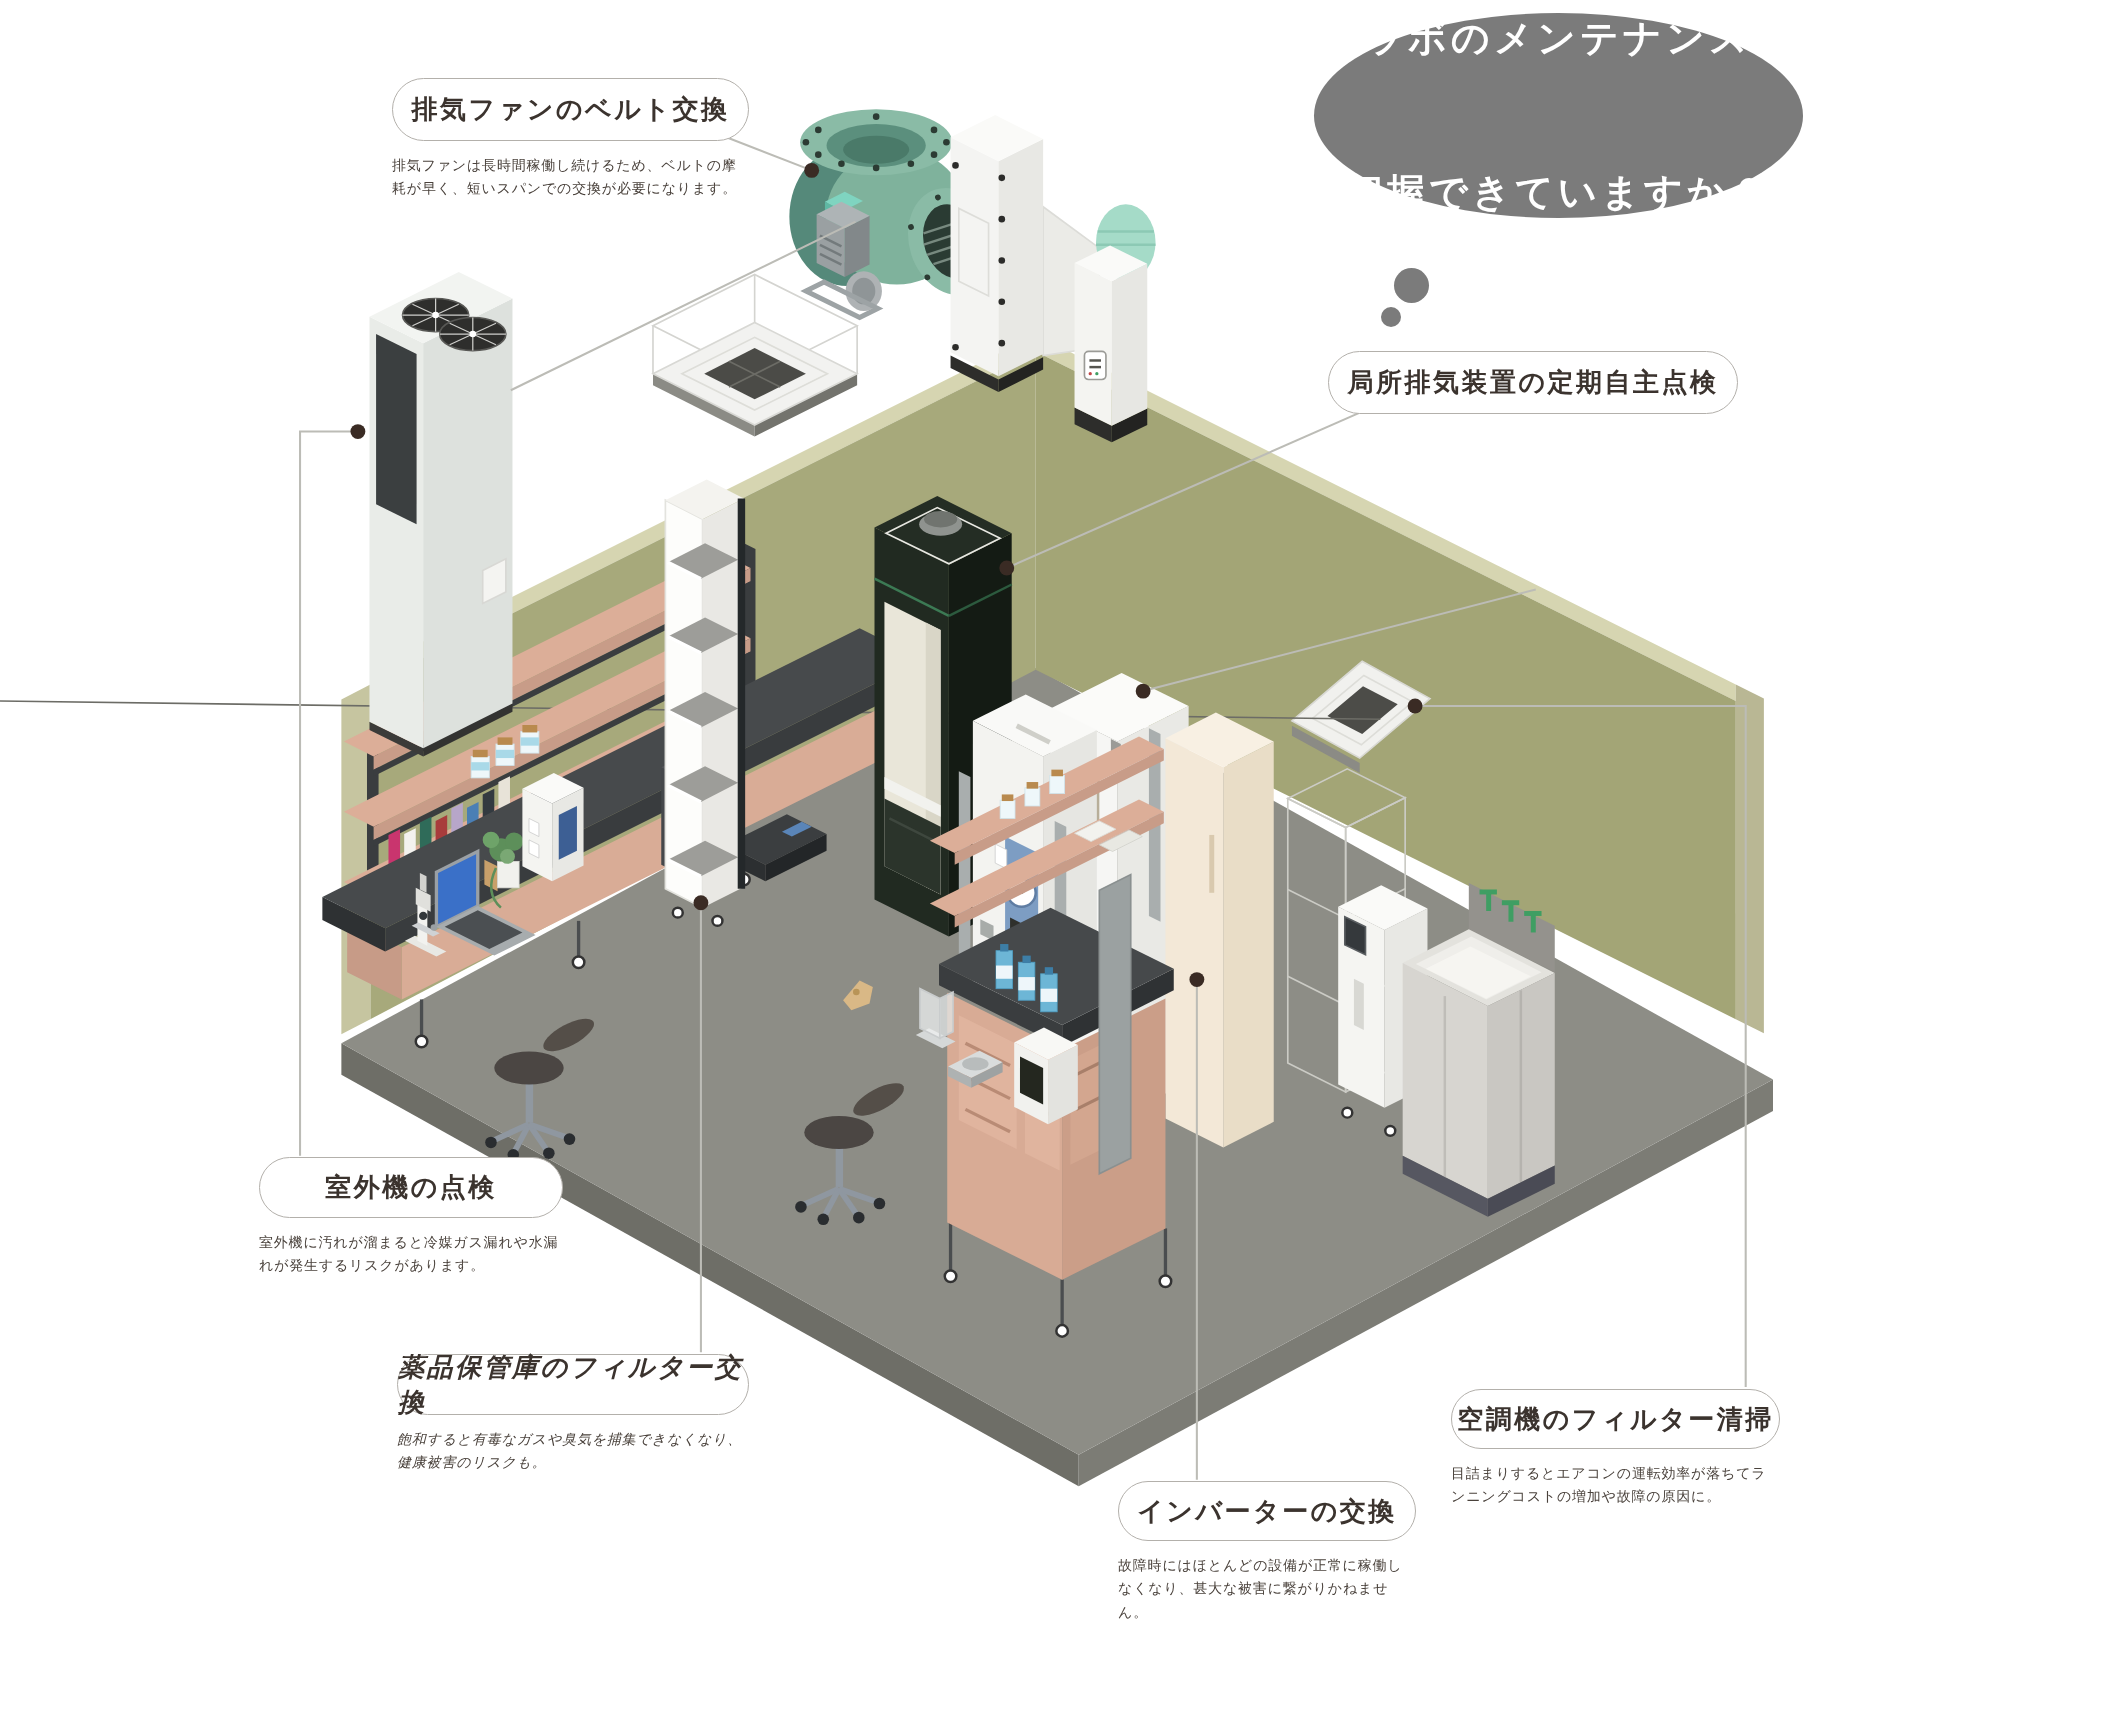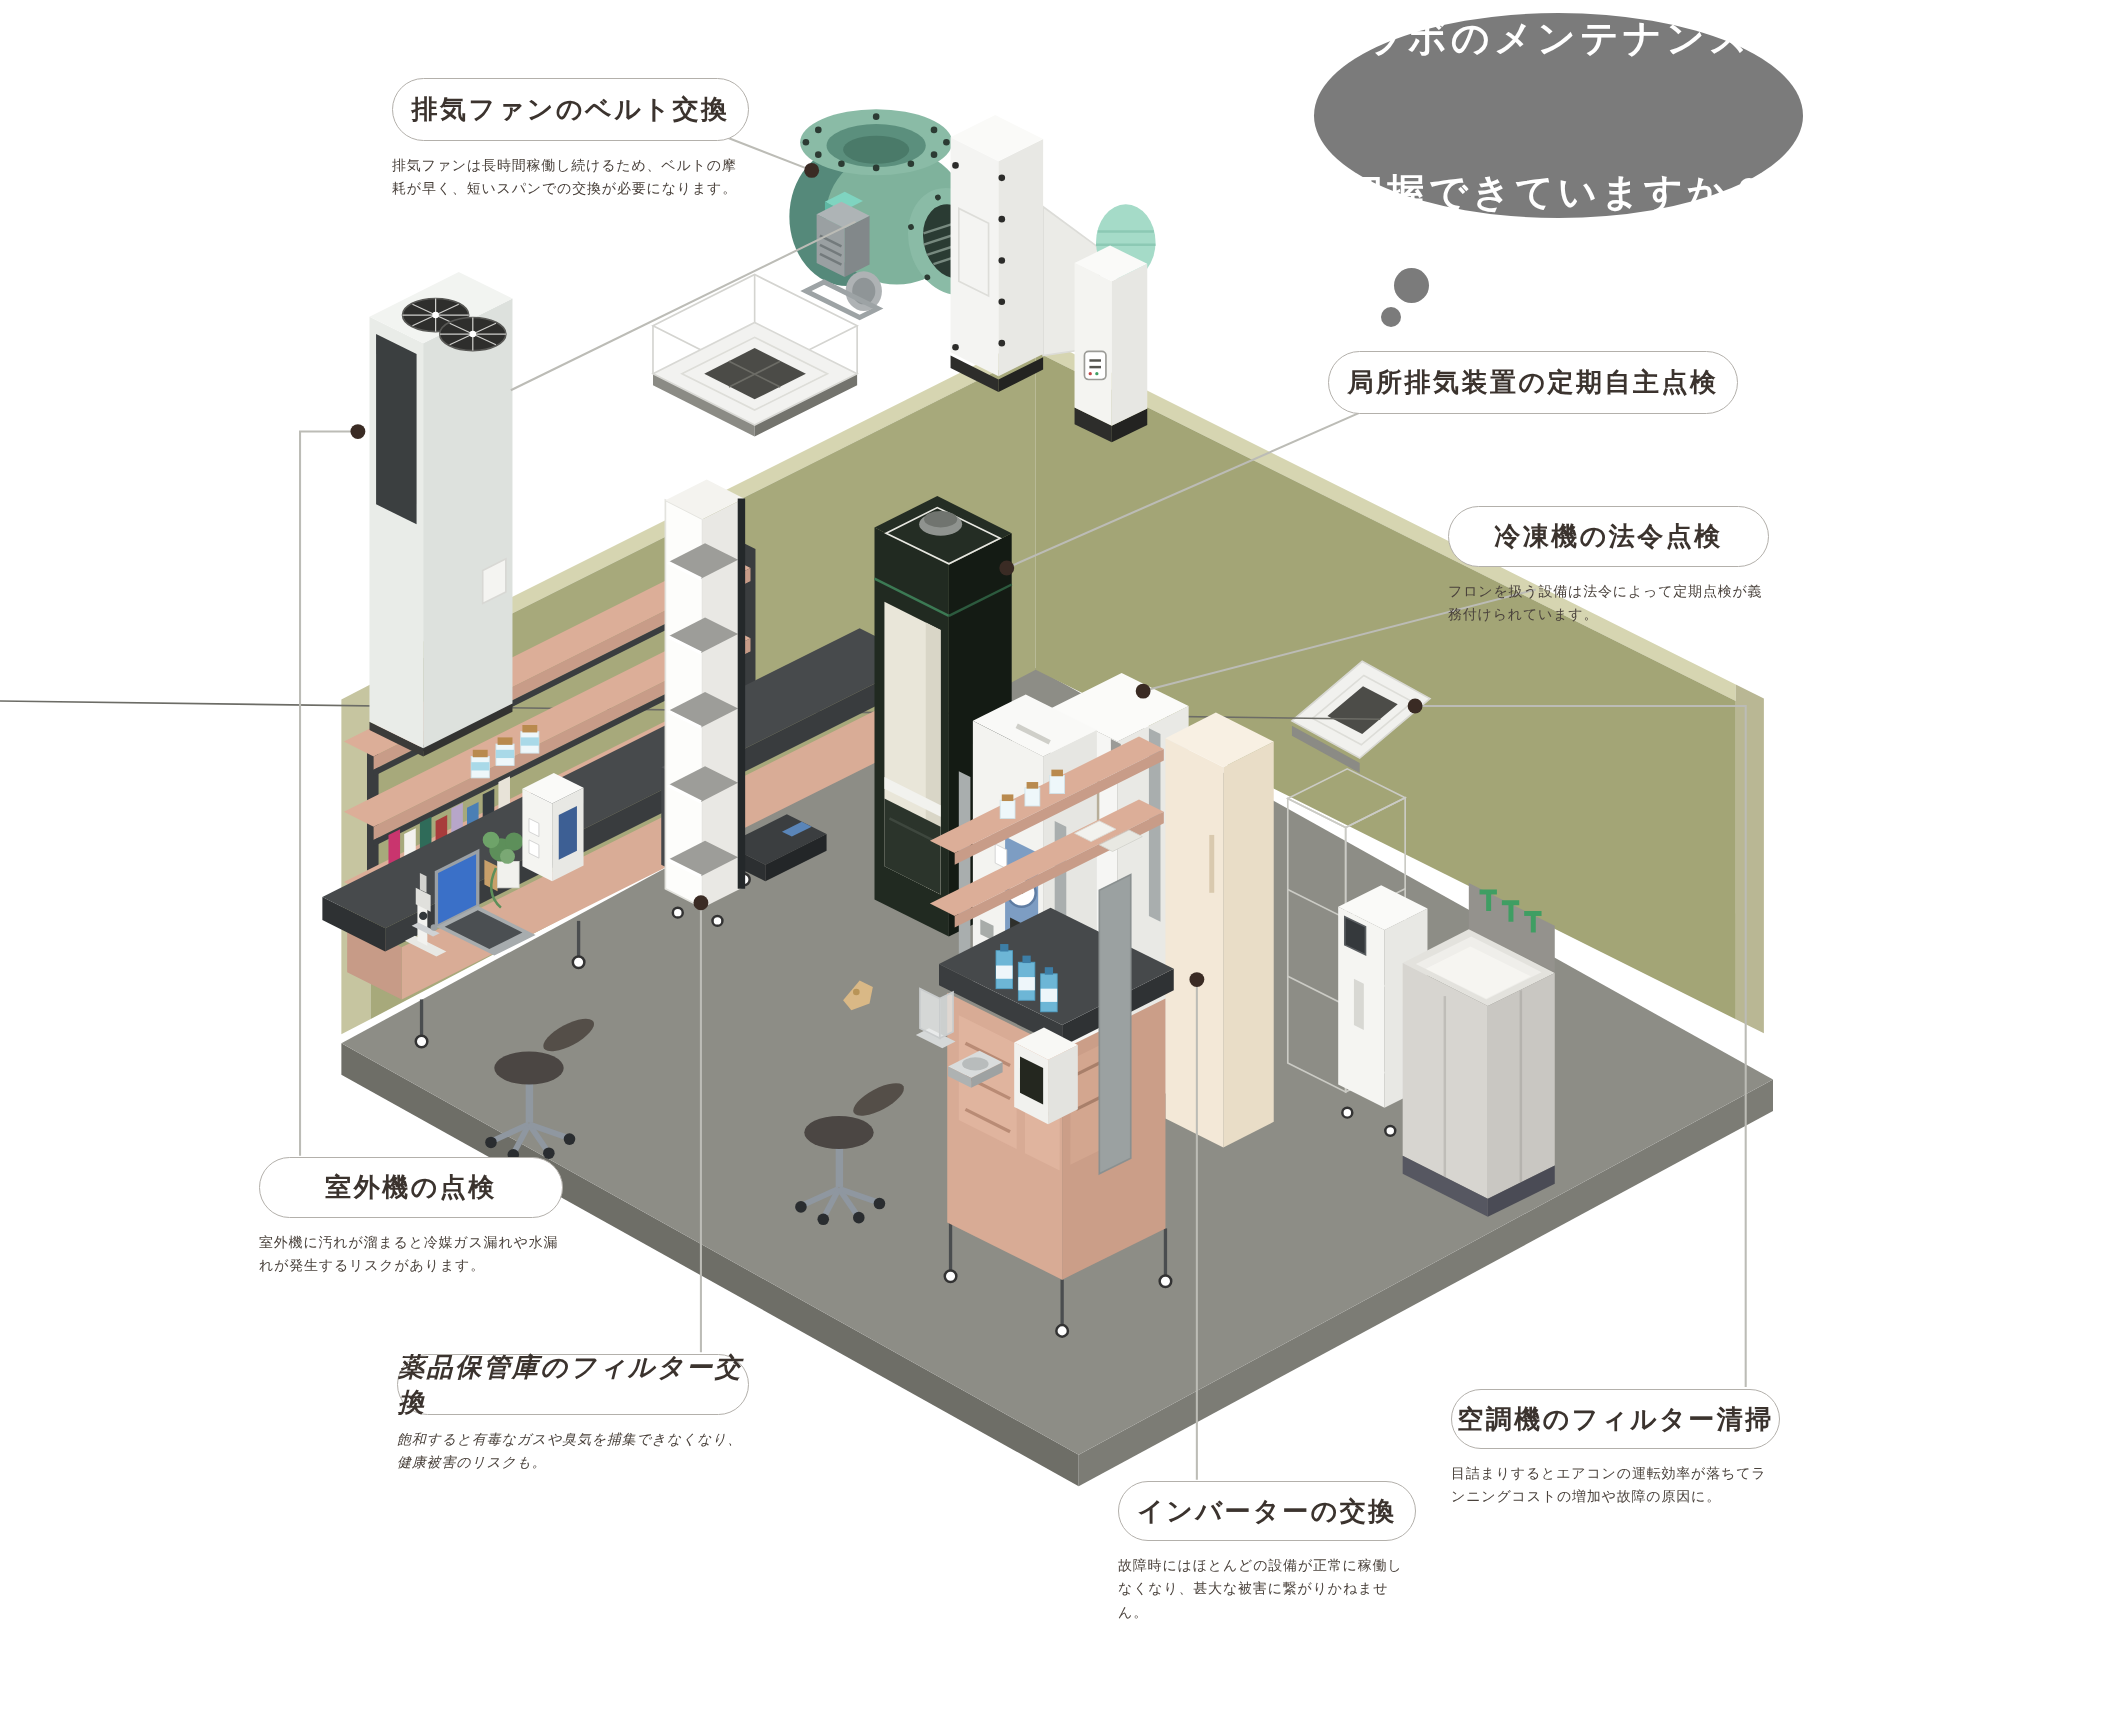--- a/index.html
+++ b/index.html
@@ -500,24 +500,20 @@
 
   <div class="callout" style="left:351px;top:78px;width:357px;margin-left:41px;">
     <div class="pill" style="height:63px;">排気ファンのベルト交換</div>
     <div class="desc">排気ファンは長時間稼働し続けるため、ベルトの摩耗が早く、短いスパンでの交換が必要になります。</div>
   </div>
 
   <div class="callout" style="left:1328px;top:351px;width:410px;">
     <div class="pill" style="height:63px;">局所排気装置の定期自主点検</div>
   </div>
 
-  <div class="callout" style="left:1448px;top:506px;width:321px;">
-    <div class="pill" style="height:61px;">冷凍機の法令点検</div>
-    <div class="desc">フロンを扱う設備は法令によって定期点検が義務付けられています。</div>
-  </div>
 
   <div class="callout" style="left:259px;top:1157px;width:304px;">
     <div class="pill" style="height:61px;">室外機の点検</div>
     <div class="desc">室外機に汚れが溜まると冷媒ガス漏れや水漏れが発生するリスクがあります。</div>
   </div>
 
   <div class="callout" style="left:397px;top:1354px;width:352px;font-style:italic;">
     <div class="pill" style="height:61px;">薬品保管庫のフィルター交換</div>
     <div class="desc">飽和すると有毒なガスや臭気を捕集できなくなり、健康被害のリスクも。</div>
   </div>

